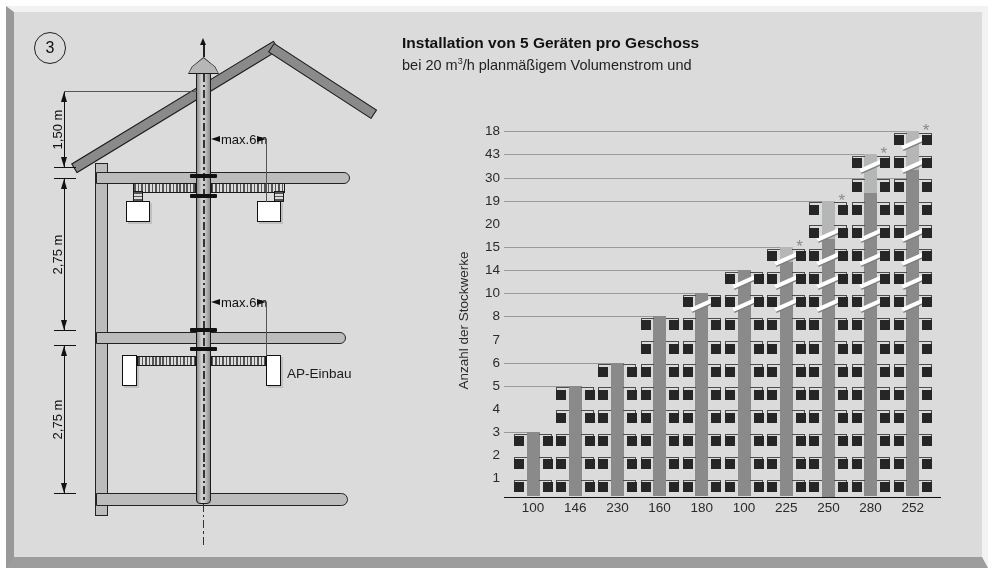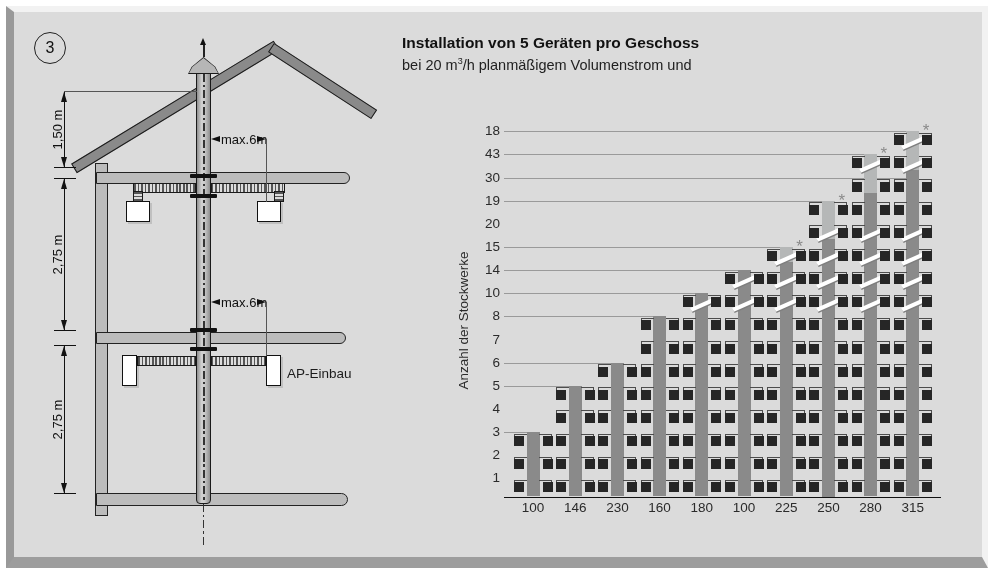--- a/index.html
+++ b/index.html
@@ -768,16 +768,16 @@
       <div style="position: absolute; left: 504px; top: 496.5px; width: 437px; height: 1.6px; background: rgb(17, 17, 17);"></div>
       <div style="position: absolute; left: 512px; top: 500px; width: 42px; text-align: center; font-size: 13.5px; color: rgb(43, 43, 43);">100</div>
       <div style="position: absolute; left: 554.2px; top: 500px; width: 42px; text-align: center; font-size: 13.5px; color: rgb(43, 43, 43);">146</div>
       <div style="position: absolute; left: 596.4px; top: 500px; width: 42px; text-align: center; font-size: 13.5px; color: rgb(43, 43, 43);">230</div>
       <div style="position: absolute; left: 638.6px; top: 500px; width: 42px; text-align: center; font-size: 13.5px; color: rgb(43, 43, 43);">160</div>
       <div style="position: absolute; left: 680.8px; top: 500px; width: 42px; text-align: center; font-size: 13.5px; color: rgb(43, 43, 43);">180</div>
       <div style="position: absolute; left: 723px; top: 500px; width: 42px; text-align: center; font-size: 13.5px; color: rgb(43, 43, 43);">100</div>
       <div style="position: absolute; left: 765.2px; top: 500px; width: 42px; text-align: center; font-size: 13.5px; color: rgb(43, 43, 43);">225</div>
       <div style="position: absolute; left: 807.4px; top: 500px; width: 42px; text-align: center; font-size: 13.5px; color: rgb(43, 43, 43);">250</div>
       <div style="position: absolute; left: 849.6px; top: 500px; width: 42px; text-align: center; font-size: 13.5px; color: rgb(43, 43, 43);">280</div>
-      <div style="position: absolute; left: 891.8px; top: 500px; width: 42px; text-align: center; font-size: 13.5px; color: rgb(43, 43, 43);">315</div>
+      <div style="position: absolute; left: 891.8px; top: 500px; width: 42px; text-align: center; font-size: 13.5px; color: rgb(43, 43, 43);">252</div>
       <div style="position: absolute; left: 378px; top: 313px; width: 170px; text-align: center; font-size: 13.5px; color: rgb(43, 43, 43); transform: rotate(-90deg); white-space: nowrap;">Anzahl der Stockwerke</div>
     </div>
 </div>
 
 </body></html>

